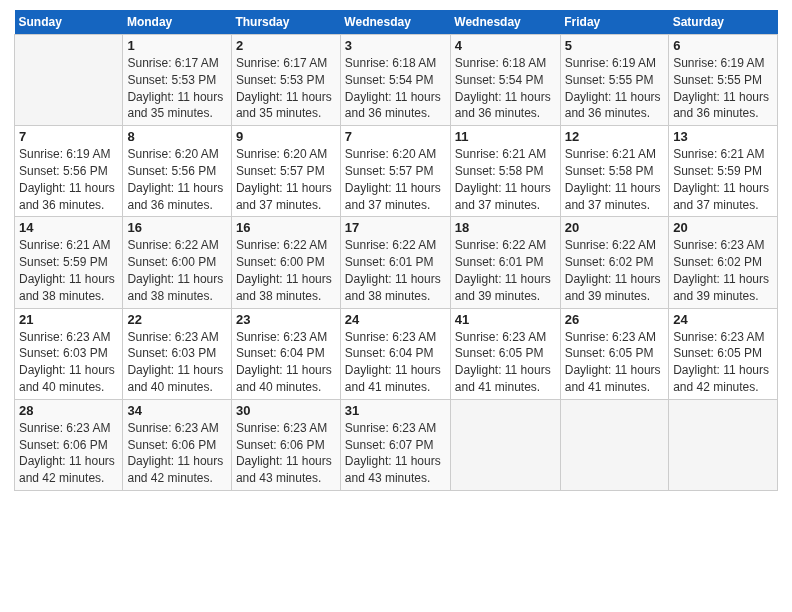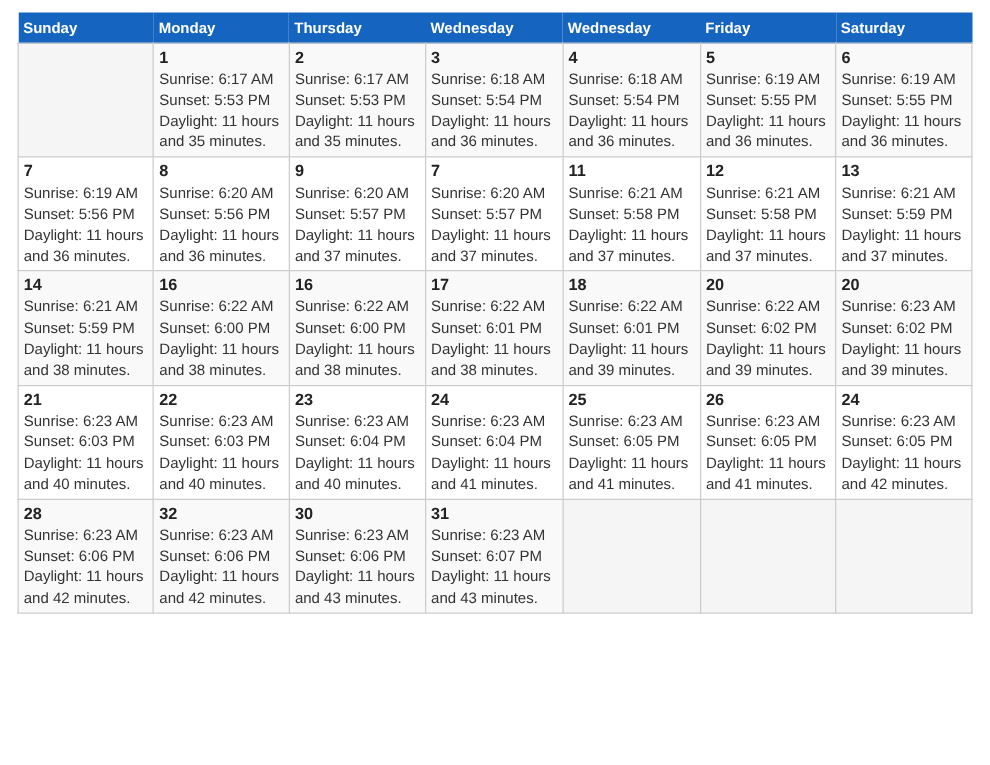--- a/index.html
+++ b/index.html
@@ -268,21 +268,21 @@
 and 40 minutes.</div>
           </td>
           <td>
             <span class="day-num">24</span>
             <div class="day-info" style="white-space: pre-line;">Sunrise: 6:23 AM
 Sunset: 6:04 PM
 Daylight: 11 hours
 and 41 minutes.</div>
           </td>
           <td>
-            <span class="day-num">25</span>
+            <span class="day-num">41</span>
             <div class="day-info" style="white-space: pre-line;">Sunrise: 6:23 AM
 Sunset: 6:05 PM
 Daylight: 11 hours
 and 41 minutes.</div>
           </td>
           <td>
             <span class="day-num">26</span>
             <div class="day-info" style="white-space: pre-line;">Sunrise: 6:23 AM
 Sunset: 6:05 PM
 Daylight: 11 hours
@@ -298,21 +298,21 @@
         </tr>
         <tr>
           <td>
             <span class="day-num">28</span>
             <div class="day-info" style="white-space: pre-line;">Sunrise: 6:23 AM
 Sunset: 6:06 PM
 Daylight: 11 hours
 and 42 minutes.</div>
           </td>
           <td>
-            <span class="day-num">32</span>
+            <span class="day-num">34</span>
             <div class="day-info" style="white-space: pre-line;">Sunrise: 6:23 AM
 Sunset: 6:06 PM
 Daylight: 11 hours
 and 42 minutes.</div>
           </td>
           <td>
             <span class="day-num">30</span>
             <div class="day-info" style="white-space: pre-line;">Sunrise: 6:23 AM
 Sunset: 6:06 PM
 Daylight: 11 hours

